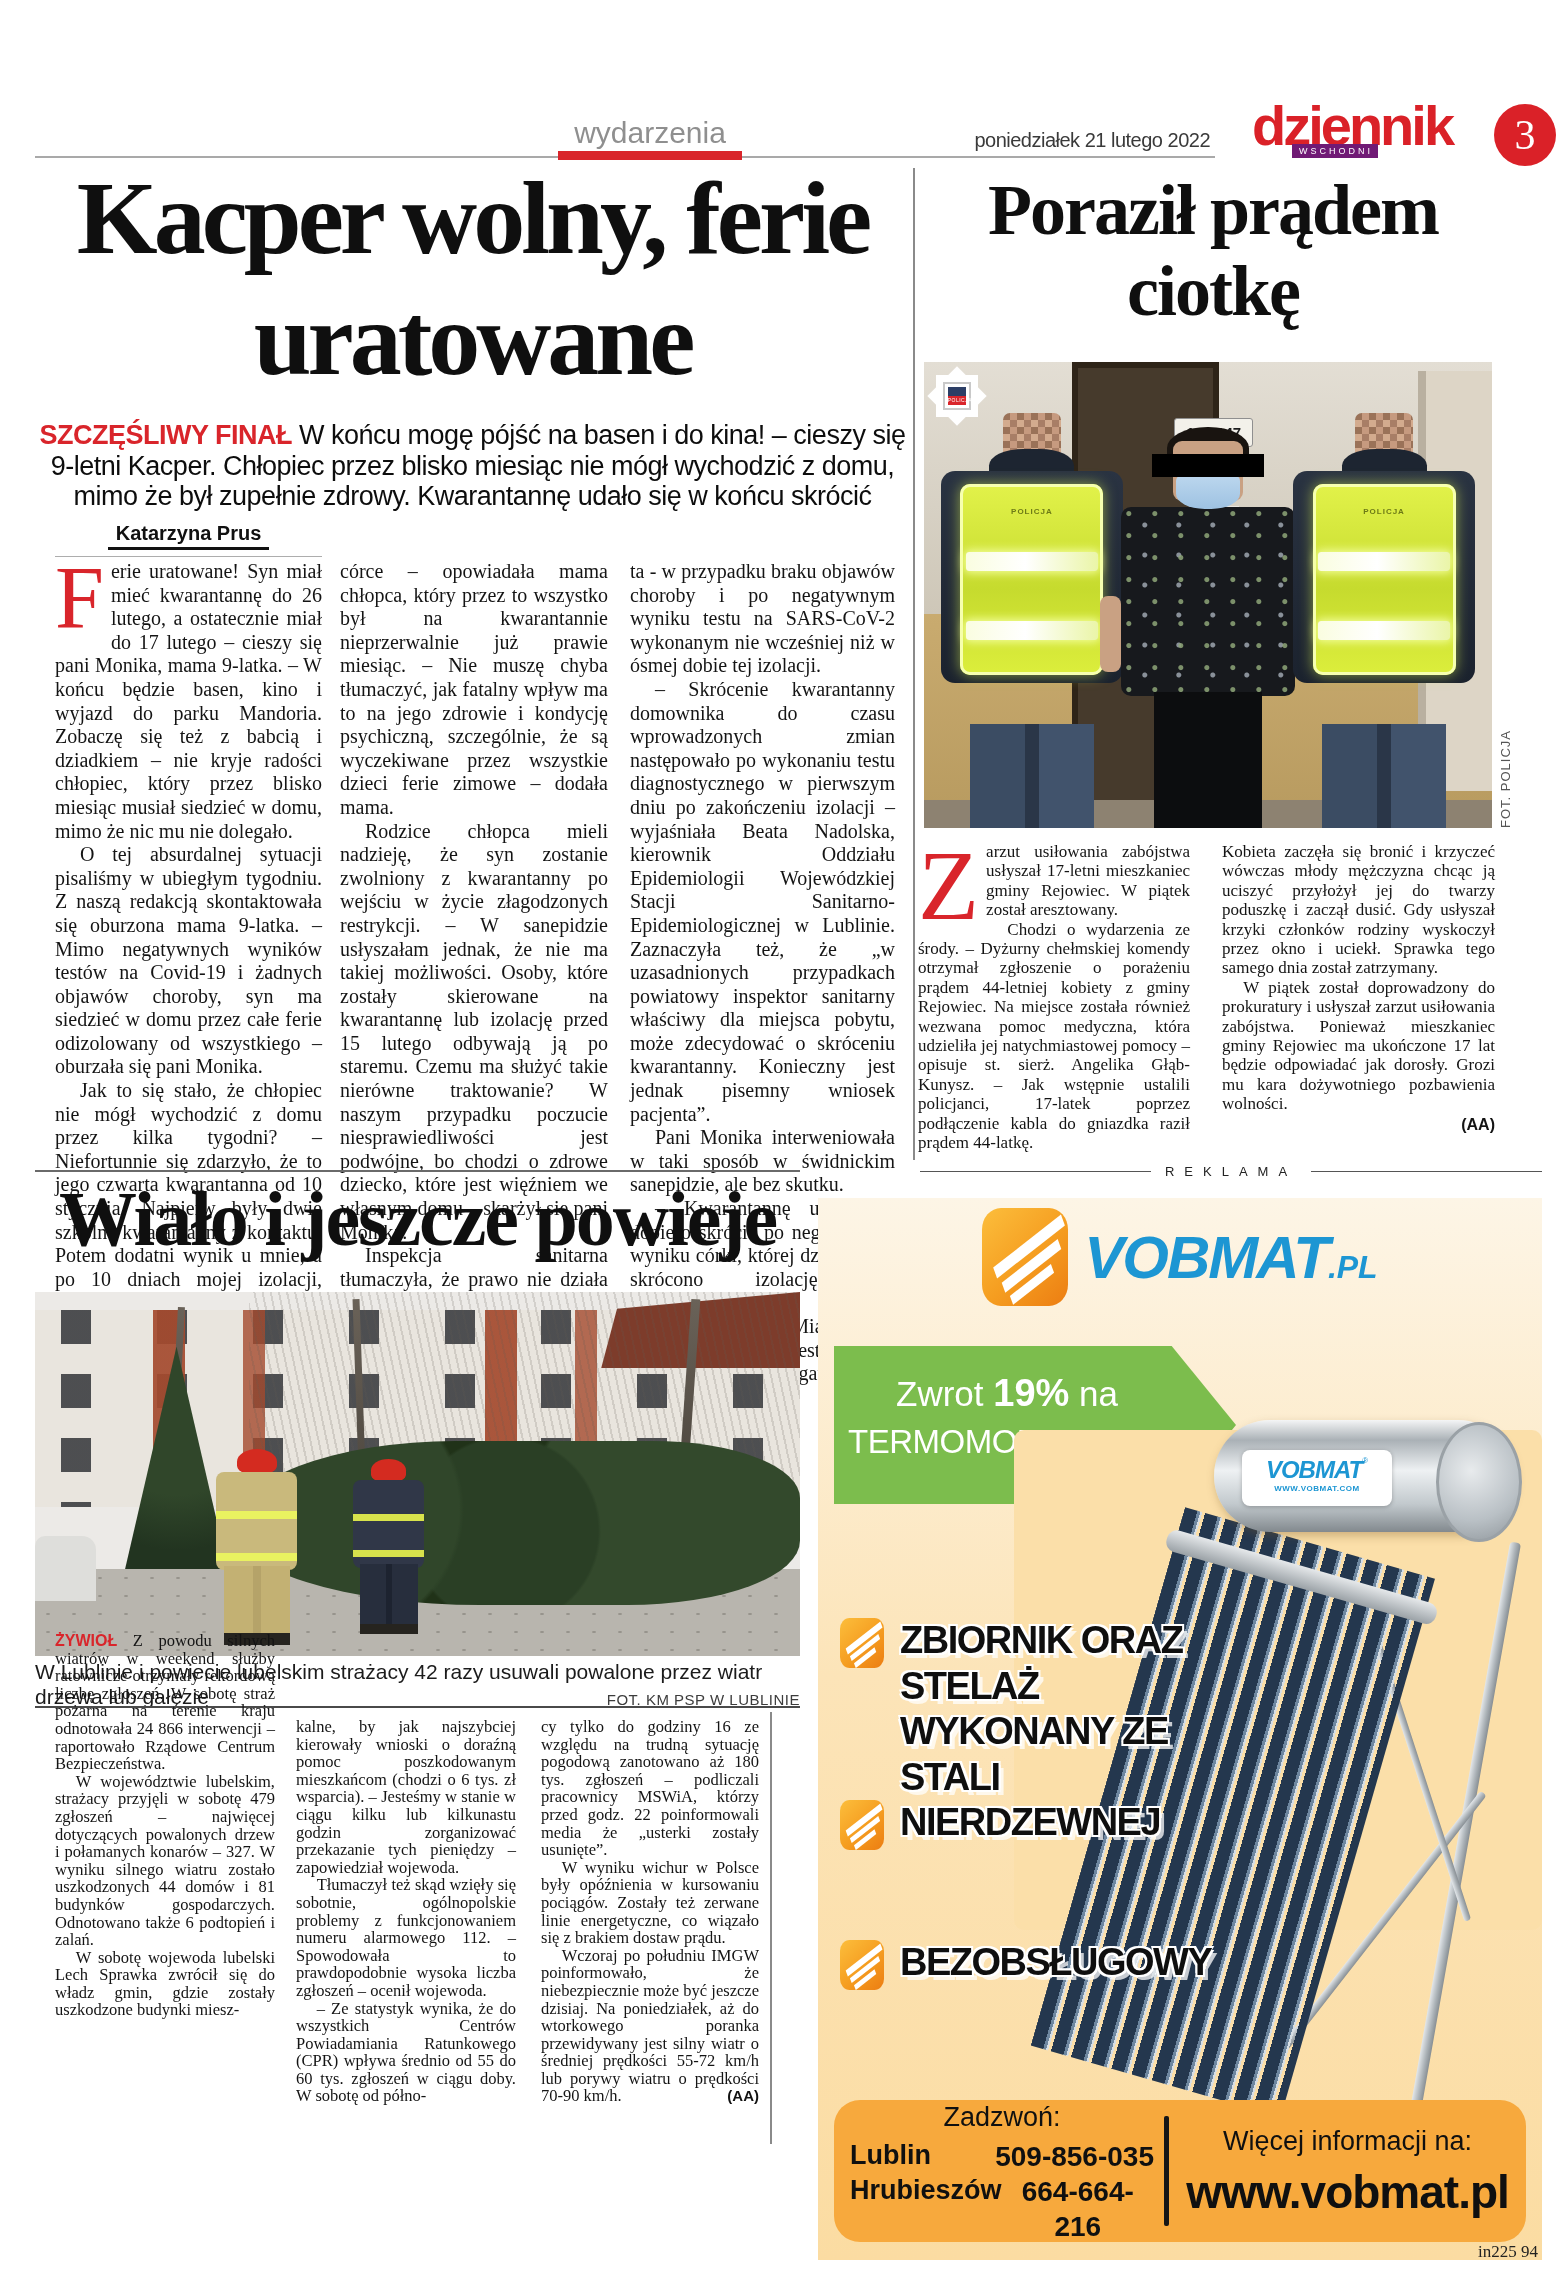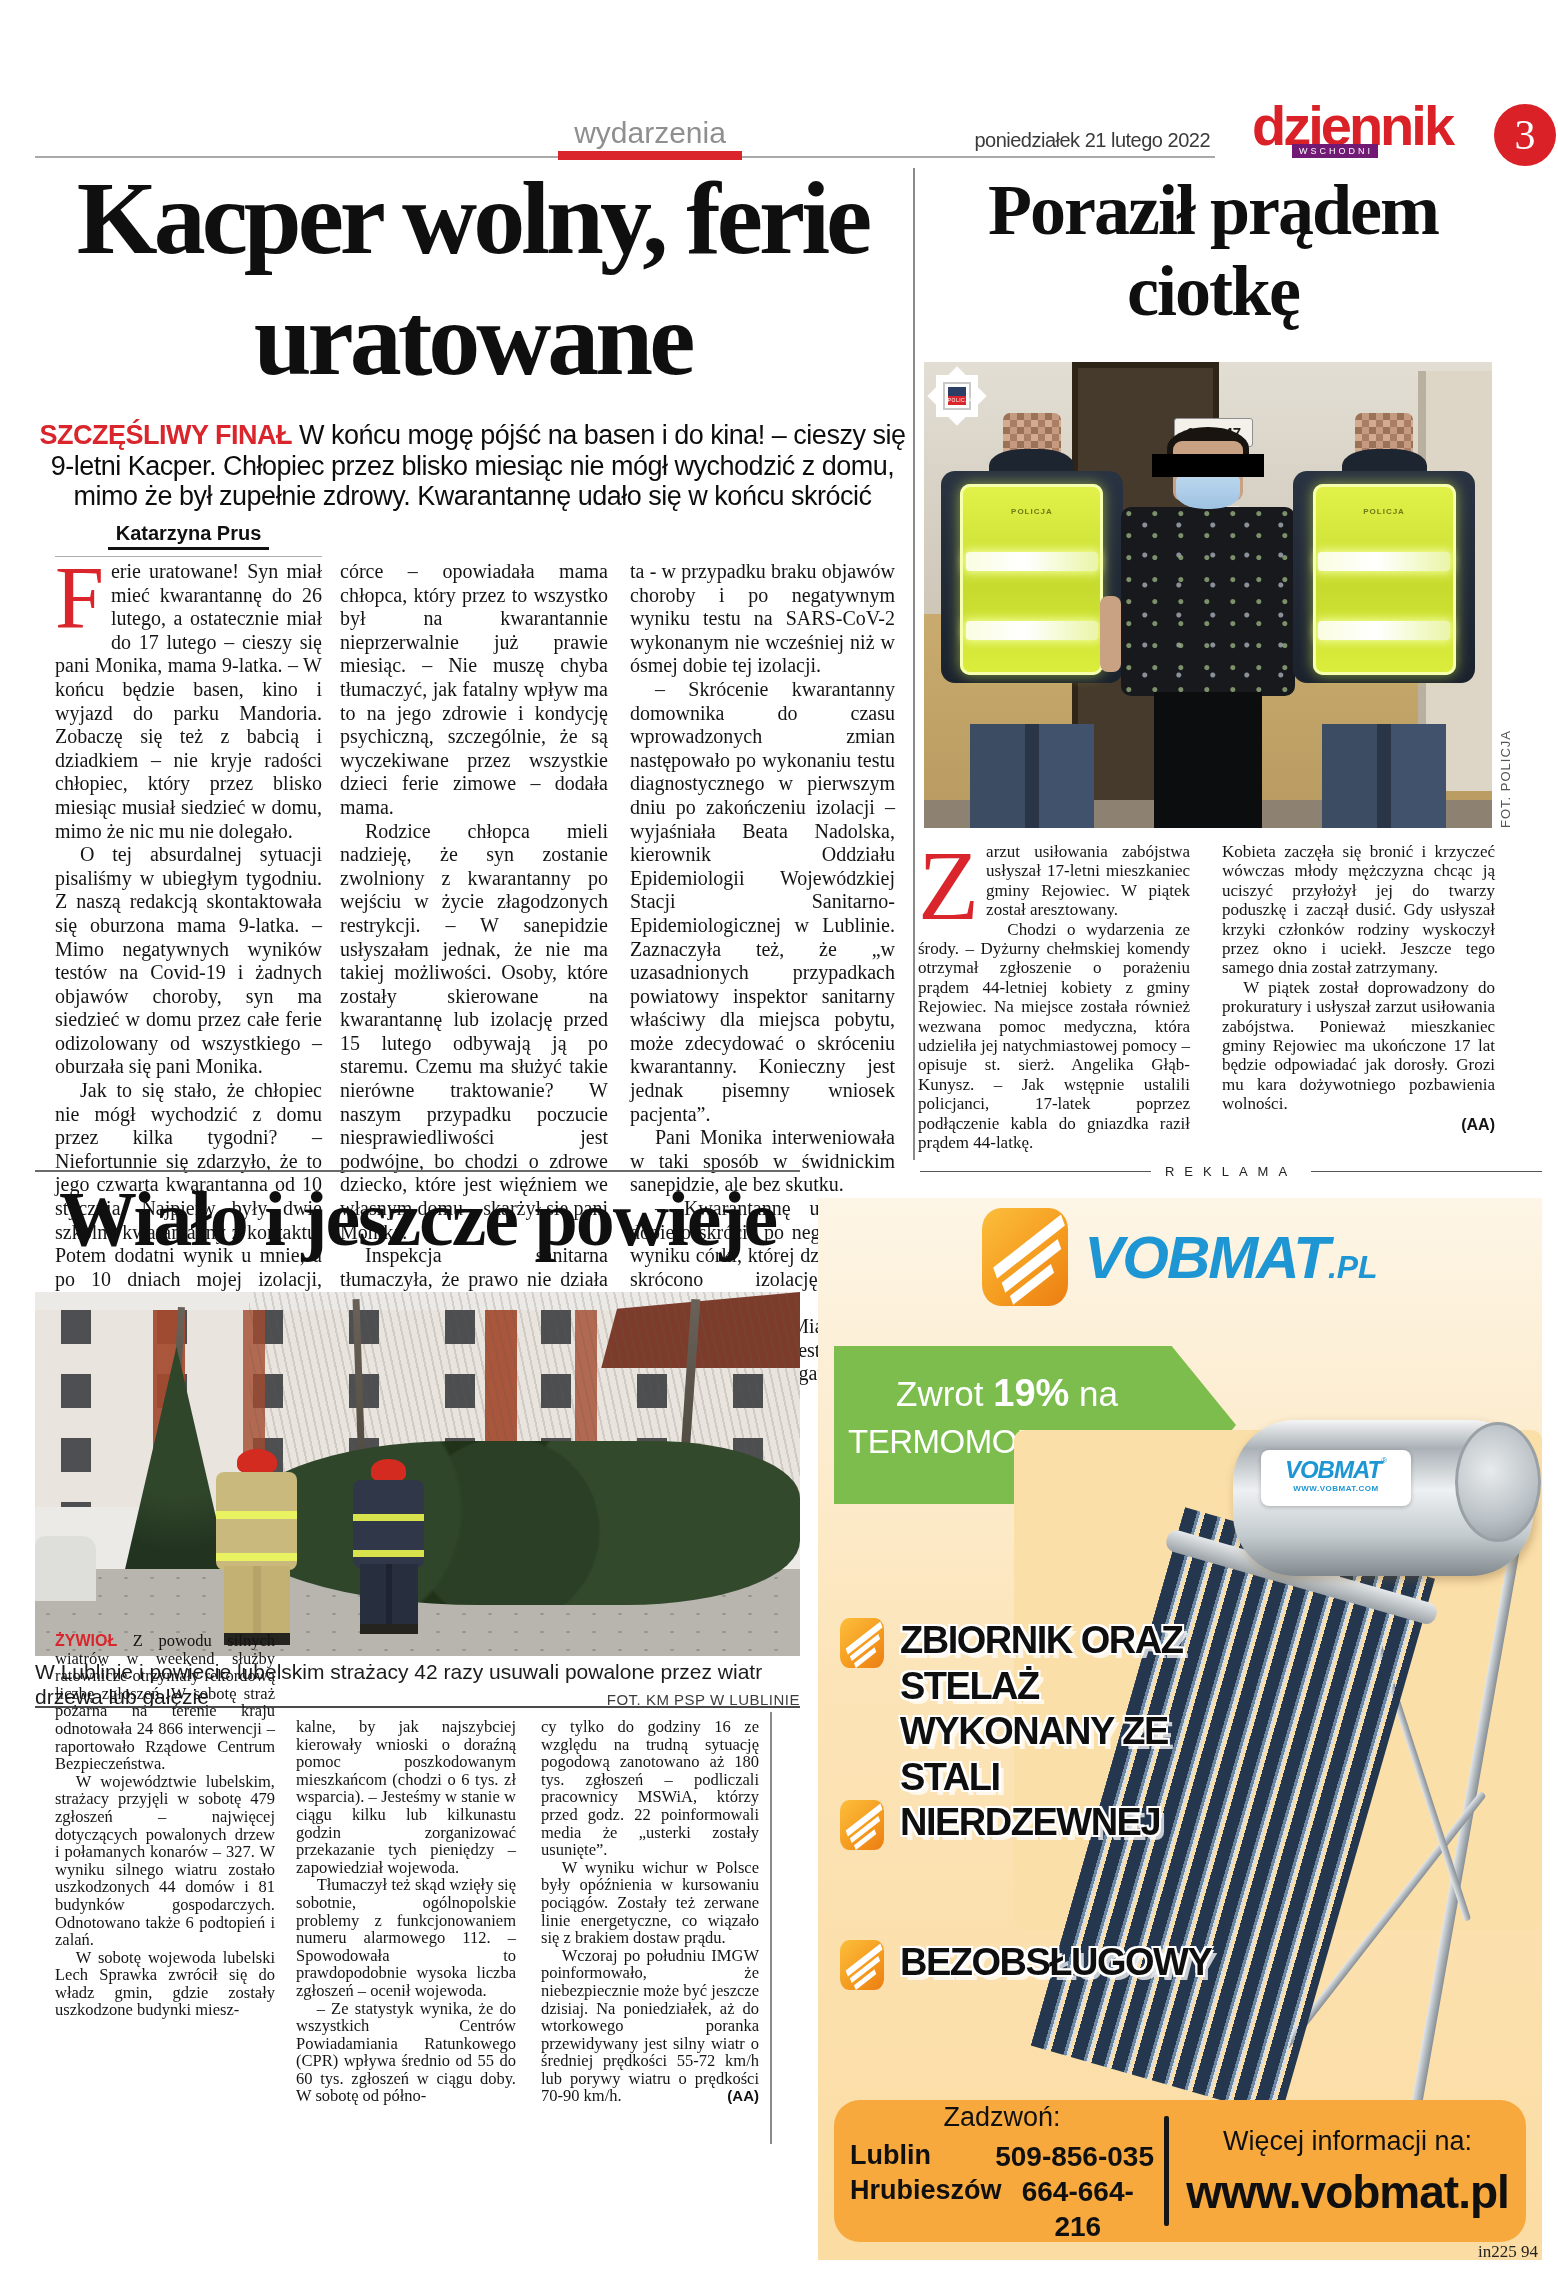--- a/index.html
+++ b/index.html
@@ -176,21 +176,21 @@
   .ad-banner .l2 { font-size:33px; margin-top:8px; letter-spacing:-0.5px; }
   .ad-panel { position:absolute; left:196px; top:232px; width:528px; height:500px; background:#fbdfa9; border-radius:10px; }
   .brow { position:absolute; left:22px; display:flex; gap:16px; align-items:flex-start; }
   .brow .btxt { font:700 38px/1.2 "Liberation Sans", sans-serif; color:#0f0f0f; letter-spacing:-1.5px;
      text-shadow:-2px -2px 0 #fff, 2px -2px 0 #fff, -2px 2px 0 #fff, 2px 2px 0 #fff, 5px 5px 0 rgba(255,255,255,.75); }
   .b1 { top:272px; } .b1 .btxt { width:360px; }
   .b2 { top:420px; } .b2 .btxt { width:350px; }
   .b3 { top:602px; } .b3 .btxt { width:250px; }
   .b4 { top:742px; } .b4 .btxt { width:340px; }
 
-  .tank { position:absolute; left:415px; top:222px; width:300px; height:156px; border-radius:62px;
+  .tank { position:absolute; left:396px; top:222px; width:300px; height:112px; border-radius:62px;
      background:linear-gradient(180deg,#f4f5f6,#aab1b6 18%,#eef1f3 45%,#c2c9cd 75%,#82898e);
      box-shadow:2px 4px 10px rgba(120,90,40,.35); }
   .tank-cap { position:absolute; right:-8px; top:2px; width:86px; height:120px; border-radius:50%;
      background:radial-gradient(circle at 40% 40%, #e8ebed, #b9c0c5 60%, #8d9499);
      border:3px solid #9aa1a6; }
   .tank-label { position:absolute; left:28px; top:30px; width:150px; height:56px; background:#fff;
      border-radius:8px; text-align:center; padding-top:6px; box-shadow:0 1px 4px rgba(0,0,0,.25); }
   .tank-label .tb { font:700 italic 24px "Liberation Sans", sans-serif; color:#1d96d3; letter-spacing:-1px; }
   .tank-label .tr { font:8px "Liberation Sans", sans-serif; color:#1d96d3; vertical-align:top; }
   .tank-label .tu { display:block; font:700 8px "Liberation Sans", sans-serif; color:#1d96d3; letter-spacing:0.5px; }
@@ -311,21 +311,21 @@
       <div class="off-legs"></div>
     </div>
   </div>
   <div class="abs p1-credit">FOT. POLICJA</div>
 
   <div class="abs body-col pcol" style="left:918px; top:842px; width:272px;">
     <p class="first"><span class="dropcap z">Z</span><span>arzut usiłowania zabójstwa usłyszał 17-letni mieszkaniec gminy Rejowiec. W piątek został aresztowany.</span></p>
     <p>Chodzi o wydarzenia ze środy. – Dyżurny chełmskiej komendy otrzymał zgłoszenie o porażeniu prądem 44-letniej kobiety z gminy Rejowiec. Na miejsce została również wezwana pomoc medyczna, która udzieliła jej natychmiastowej pomocy – opisuje st. sierż. Angelika Głąb-Kunysz. – Jak wstępnie ustalili policjanci, 17-latek poprzez podłączenie kabla do gniazdka raził prądem 44-latkę.</p>
   </div>
   <div class="abs body-col pcol" style="left:1222px; top:842px; width:273px;">
-    <p class="first">Kobieta zaczęła się bronić i krzyczeć wówczas młody mężczyzna chcąc ją uciszyć przyłożył jej do twarzy poduszkę i zaczął dusić. Gdy usłyszał krzyki członków rodziny wyskoczył przez okno i uciekł. Jeszcze tego samego dnia został zatrzymany.</p>
+    <p class="first">Kobieta zaczęła się bronić i krzyczeć wówczas młody mężczyzna chcąc ją uciszyć przyłożył jej do twarzy poduszkę i zaczął dusić. Gdy usłyszał krzyki członków rodziny wyskoczył przez okno i uciekł. Sprawka tego samego dnia został zatrzymany.</p>
     <p>W piątek został doprowadzony do prokuratury i usłyszał zarzut usiłowania zabójstwa. Ponieważ mieszkaniec gminy Rejowiec ma ukończone 17 lat będzie odpowiadać jak dorosły. Grozi mu kara dożywotniego pozbawienia wolności.</p>
     <div class="sig-line">(AA)</div>
   </div>
 
   <div class="abs reklama">
     <div class="line"></div>
     <div class="lbl">REKLAMA</div>
     <div class="line"></div>
   </div>
 

